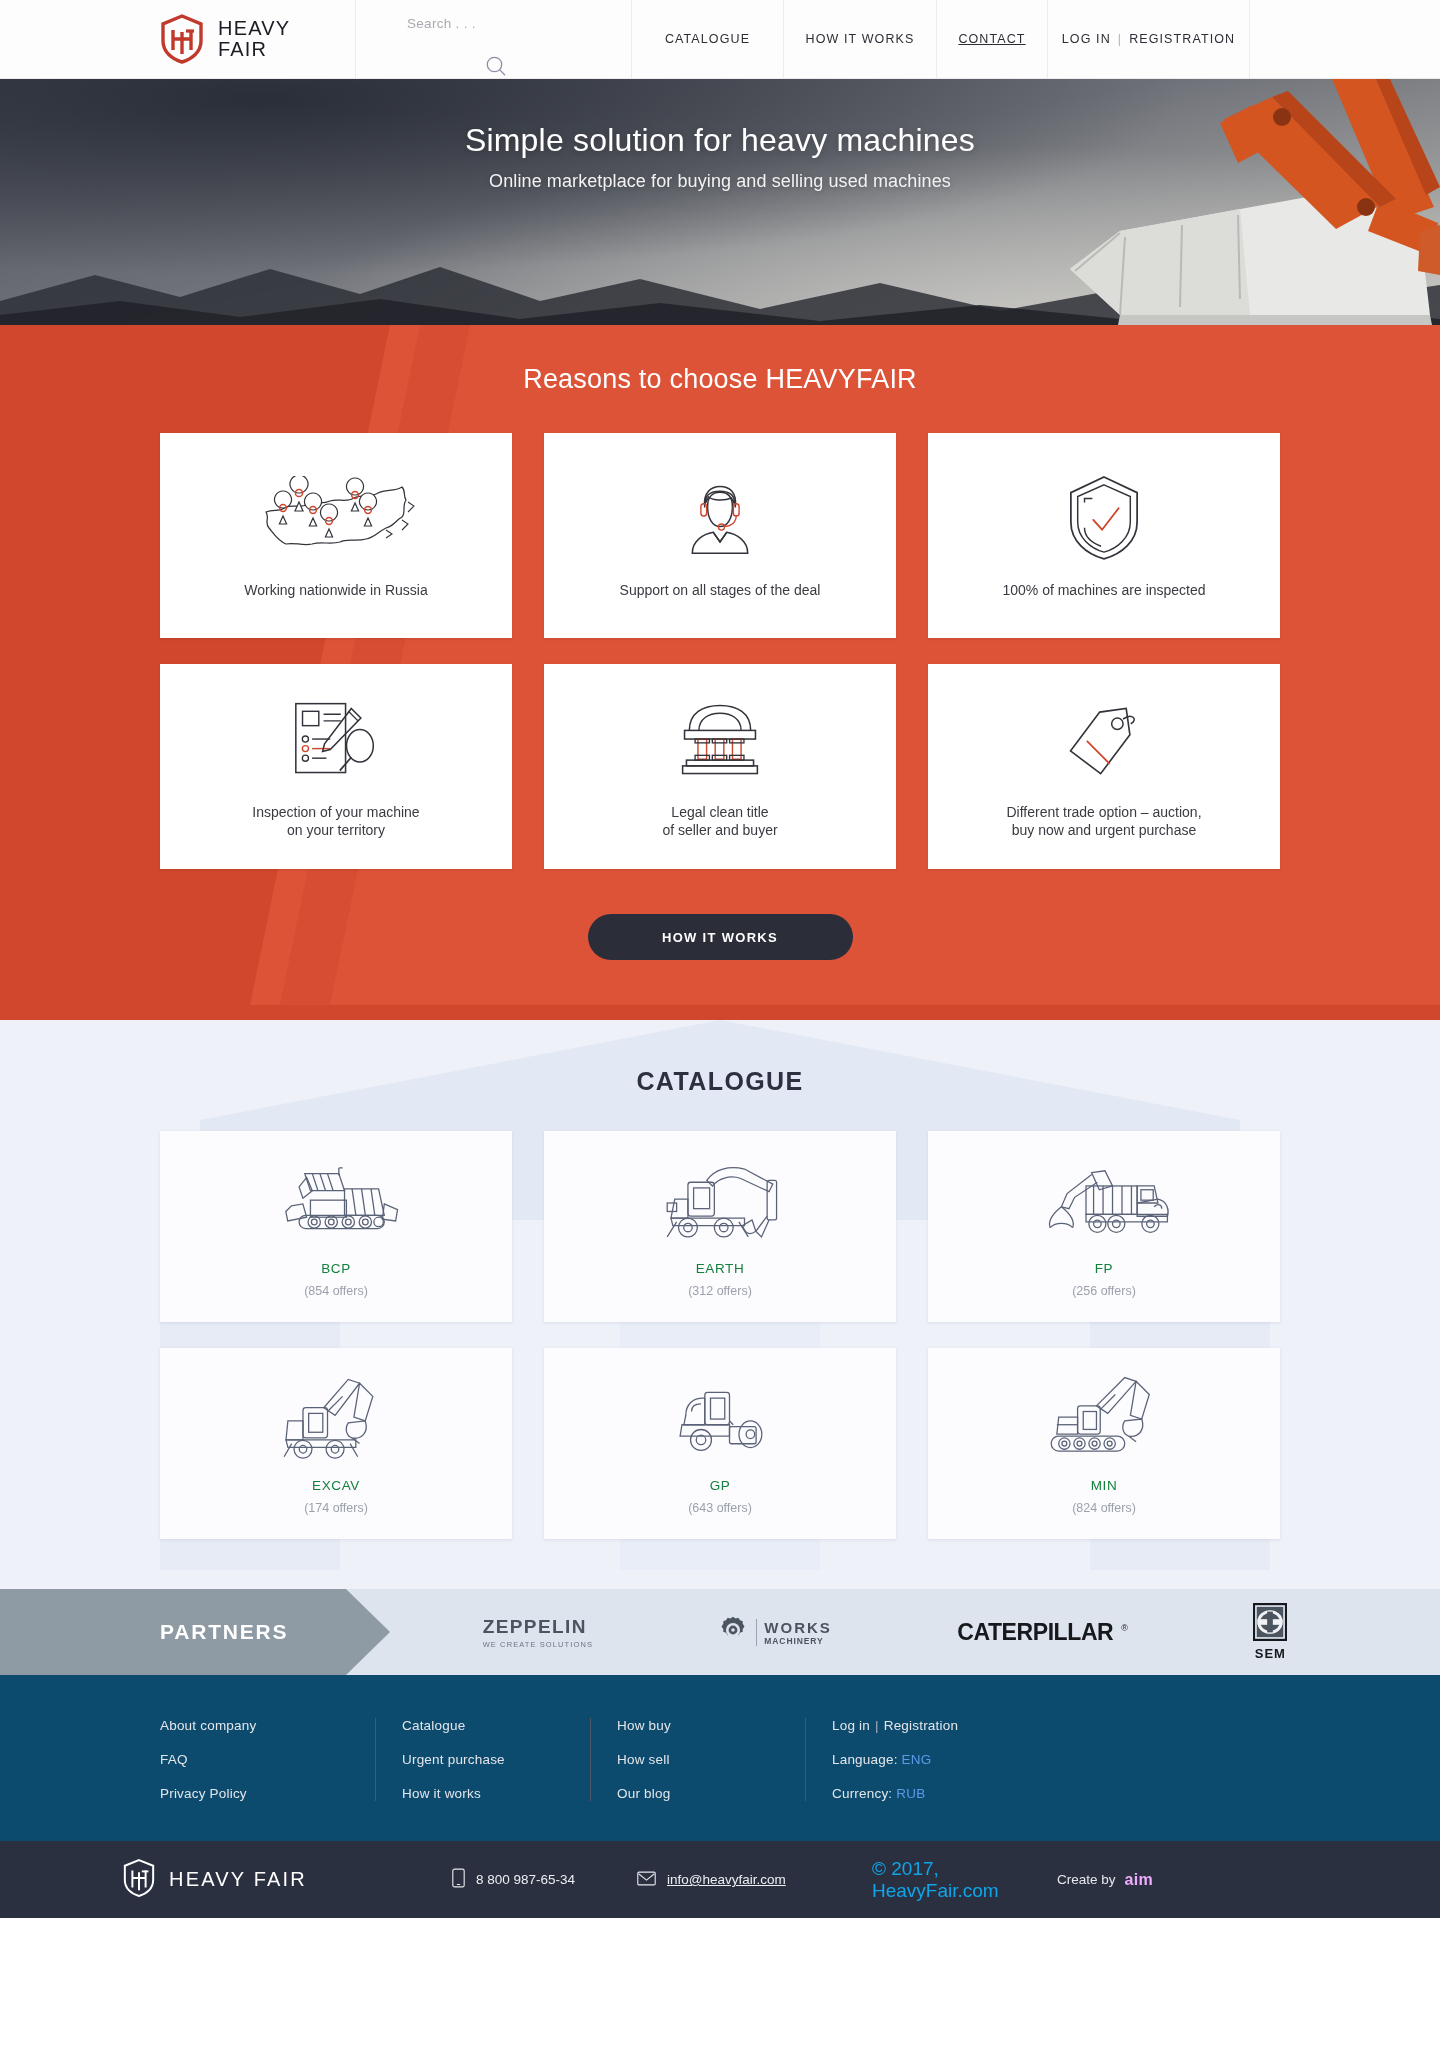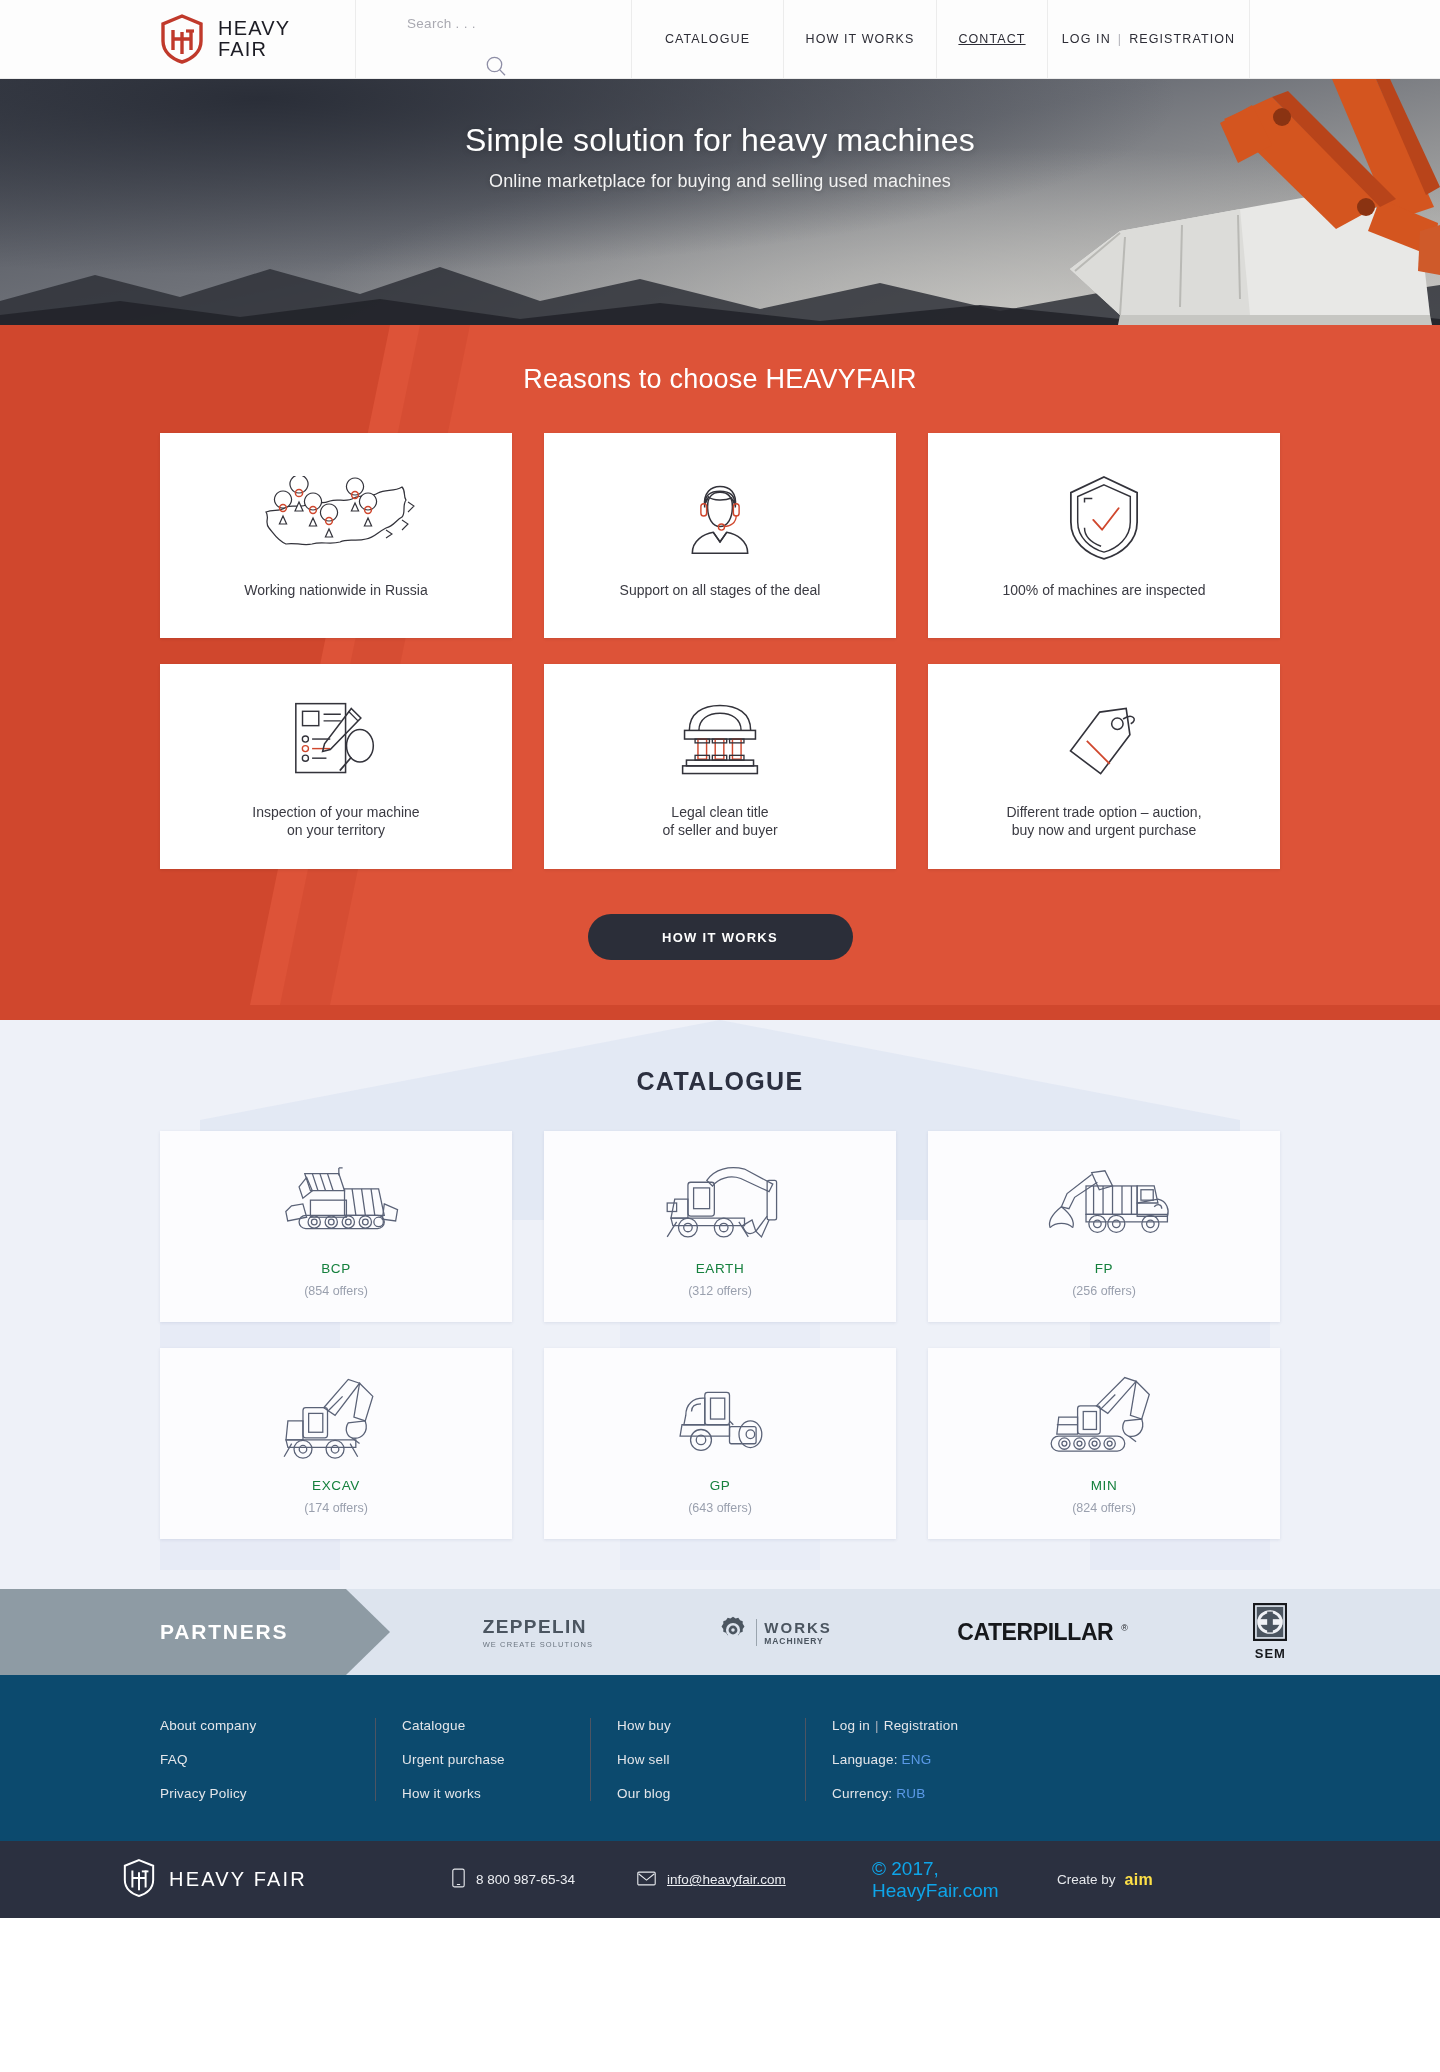--- a/index.html
+++ b/index.html
@@ -324,21 +324,21 @@
     align-items: center;
     gap: 11px;
     color: #eceef2;
     font-size: 13.5px;
   }
   .bb-phone { width: 185px; }
   .bb-mail { width: 235px; }
   .bb-mail a { color: #eceef2; text-decoration: underline; }
   .bb-copy { width: 185px; color: #0ea5e9; font-size: 19px; }
   .bb-create { display: flex; align-items: center; gap: 9px; color: #e6e8ec; font-size: 13.5px; }
-  .bb-aim { font-size: 16px; font-weight: 700; color: #fde047; letter-spacing: .3px; }
+  .bb-aim { font-size: 16px; font-weight: 700; color: #f0abfc; letter-spacing: .3px; }
 </style>
 </head>
 <body>
 
 <div class="header">
   <div class="logo-block">
     <span class="logo-shield">
       <svg viewBox="0 0 44 50" width="44" height="50">
         <path d="M22 2 L41 10 V27 C41 38 32 45 22 48 C12 45 3 38 3 27 V10 Z" fill="none" stroke="#c0392b" stroke-width="3.4"></path>
         <path d="M13 16 V36 M13 25 H31 M31 16 V36" fill="none" stroke="#c0392b" stroke-width="3.4"></path>

